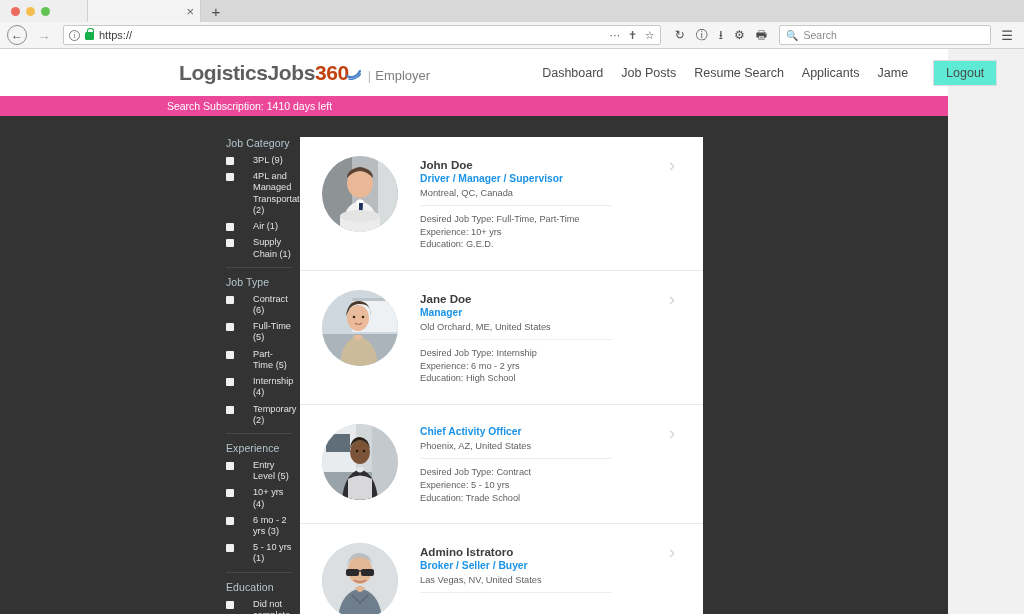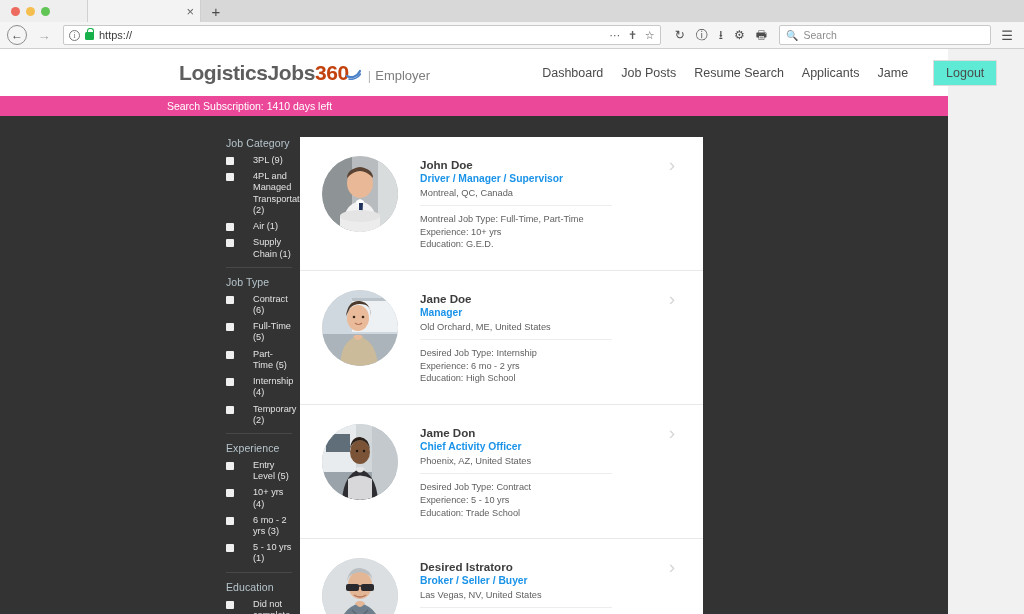--- a/index.html
+++ b/index.html
@@ -378,21 +378,21 @@
                 <path d="M18 60 Q38 54 58 60 L58 76 L18 76Z" fill="#ececec"></path>
                 <ellipse cx="38" cy="60" rx="20" ry="6" fill="#e4e4e4"></ellipse>
               </g>
             </svg>
           </div>
           <div class="card-body">
             <div class="cand-name">John Doe</div>
             <div class="cand-title">Driver / Manager / Supervisor</div>
             <div class="cand-loc">Montreal, QC, Canada</div>
             <div class="cand-meta">
-              <div class="meta-line">Montreal Job Type: Full-Time, Part-Time</div>
+              <div class="meta-line">Desired Job Type: Full-Time, Part-Time</div>
               <div class="meta-line">Experience: 10+ yrs</div>
               <div class="meta-line">Education: G.E.D.</div>
             </div>
           </div>
           <div class="chevron">›</div>
         </div>
 
         <div class="card">
           <div class="avatar">
             <svg width="76" height="76" viewBox="0 0 76 76">
@@ -447,21 +447,20 @@
                 <path d="M28 25 Q29 13 38 13 Q47 14 48 26 Q46 17 38 16 Q30 17 28 25Z" fill="#2b2119"></path>
                 <path d="M20 76 Q22 50 38 45 Q54 50 56 76Z" fill="#2e2e32"></path>
                 <path d="M33 45 Q38 52 43 45 L40 43 L36 43Z" fill="#e6e6e6"></path>
                 <path d="M26 55 Q38 48 50 55 L50 76 L26 76Z" fill="#d8d8da"></path>
                 <circle cx="35" cy="27" r="1.2" fill="#1a1410"></circle>
                 <circle cx="42" cy="27" r="1.2" fill="#1a1410"></circle>
               </g>
             </svg>
           </div>
           <div class="card-body">
-            <div class="cand-name">Jame Don</div>
             <div class="cand-title">Chief Activity Officer</div>
             <div class="cand-loc">Phoenix, AZ, United States</div>
             <div class="cand-meta">
               <div class="meta-line">Desired Job Type: Contract</div>
               <div class="meta-line">Experience: 5 - 10 yrs</div>
               <div class="meta-line">Education: Trade School</div>
             </div>
           </div>
           <div class="chevron">›</div>
         </div>
@@ -482,21 +481,21 @@
                 <path d="M33 45 Q38 53 43 45 L40 43 L36 43Z" fill="#e3b695"></path>
                 <path d="M26 26 h9 a2 2 0 0 1 2 2 v3 a2 2 0 0 1 -2 2 h-9 a2 2 0 0 1 -2 -2 v-3 a2 2 0 0 1 2 -2Z" fill="#2a2a2e"></path>
                 <path d="M41 26 h9 a2 2 0 0 1 2 2 v3 a2 2 0 0 1 -2 2 h-9 a2 2 0 0 1 -2 -2 v-3 a2 2 0 0 1 2 -2Z" fill="#2a2a2e"></path>
                 <path d="M35 28 h6" stroke="#2a2a2e" stroke-width="1.4"></path>
                 <path d="M32 37 Q38 41 44 37" stroke="#b5745c" stroke-width="1.4" fill="none"></path>
                 <path d="M30 52 L38 60 L46 52" stroke="#5c6974" stroke-width="1.5" fill="none"></path>
               </g>
             </svg>
           </div>
           <div class="card-body">
-            <div class="cand-name">Desired Istratoro</div>
+            <div class="cand-name">Admino Istratoro</div>
             <div class="cand-title">Broker / Seller / Buyer</div>
             <div class="cand-loc">Las Vegas, NV, United States</div>
 
           </div>
           <div class="chevron">›</div>
         </div>
 
       </div>
     </div>
   </div>

